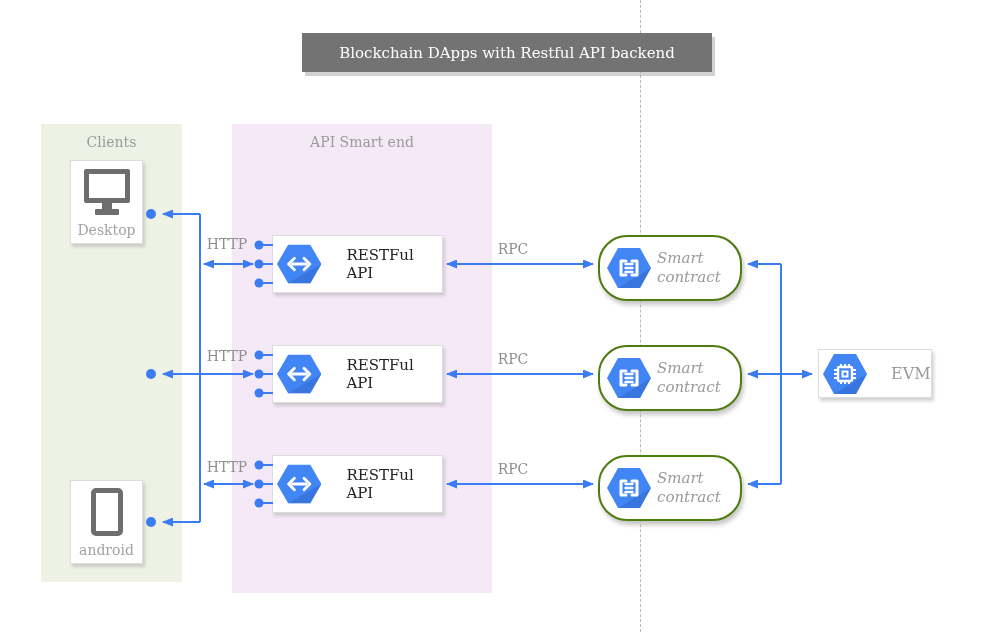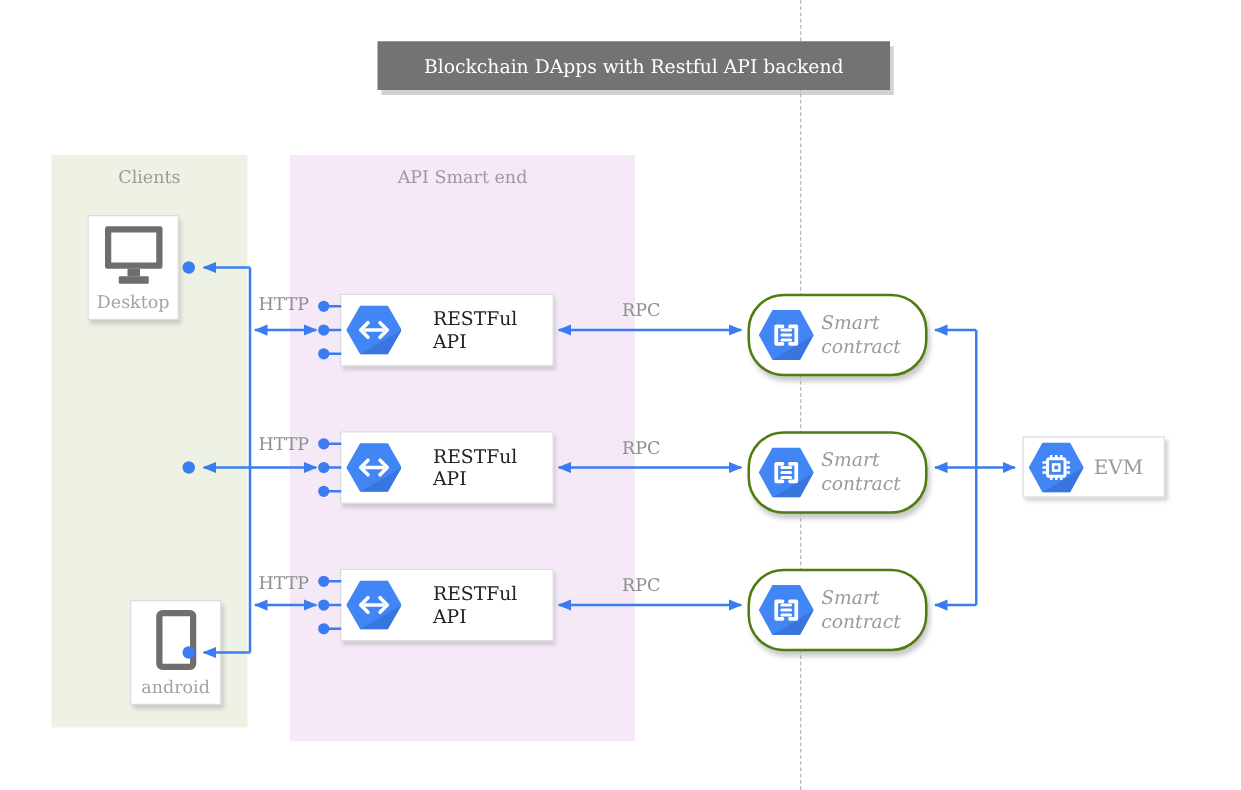--- a/index.html
+++ b/index.html
@@ -4,21 +4,21 @@
 <style>
   html,body{margin:0;padding:0;background:#fff;}
   .canvas{position:relative;width:993px;height:632px;background:#ffffff;
           font-family:"DejaVu Serif", serif;overflow:hidden;}
 
   
   .dashed-line{position:absolute;left:640px;top:0;height:632px;width:0;
                border-left:1px dashed #b8b8b8;z-index:0;}
 
   
-  .col{position:absolute;z-index:1;padding-left:16px;}
+  .col{position:absolute;z-index:1;}
   .col-clients{left:41px;top:124px;width:141px;height:458px;background:#edf2e4;}
   .col-api{left:232px;top:124px;width:260px;height:469px;background:#f5e9f7;}
   .col-eth{left:533px;top:123px;width:419px;height:470px;background:#f5f5f6;}
   .col-header{position:absolute;top:10px;left:0;right:0;text-align:center;
               font-size:14px;color:#9b9b9b;}
   .col-header.bold{top:18px;font-size:16px;font-weight:bold;color:#141414;}
 
   
   .banner{position:absolute;left:302px;top:33px;width:410px;height:39px;
           background:#737373;color:#ffffff;display:flex;align-items:center;
@@ -47,21 +47,21 @@
   .api-card .node-label{margin-left:25px;font-size:15px;color:#222222;}
 
   
   .pill{left:598px;width:144px;height:66px;border-radius:29px;border:2px solid #4d7c0f;
         display:flex;align-items:center;padding-left:7px;
         box-shadow:2px 4px 4px rgba(170,170,170,0.65);font-style:italic;}
   .pill .node-label{margin-left:6px;font-size:15px;color:#9a9a9a;width:74px;line-height:1.25;}
 
   
   .evm-card{left:818px;top:349px;width:114px;height:49px;display:flex;
-            align-items:center;padding-left:4px;}
+            align-items:center;padding-left:4px;gap:16px;}
   .evm-card .node-label{margin-left:8px;font-size:16px;color:#9a9a9a;}
 
   
   .wires{position:absolute;left:0;top:0;z-index:3;pointer-events:none;}
 
   
   .edge-label{position:absolute;z-index:4;width:58px;text-align:center;
               font-size:14px;color:#8f8f8f;}
   .http-1{left:198px;top:236px;}
   .http-2{left:198px;top:348px;}
@@ -81,31 +81,31 @@
     <div class="col-header">Clients</div>
   </div>
   <div class="col col-api">
     <div class="col-header">API Smart end</div>
   </div>
 
   <div class="banner">
     <span>Blockchain DApps with Restful API backend</span>
   </div>
 
-  <div class="card client-card" style="top:172px;">
+  <div class="card client-card" style="top:160px;">
     <div class="icon-wrap">
       <div>
           <div class="mon-screen"></div>
           <div class="mon-neck"></div>
           <div class="mon-base"></div>
         </div>
     </div>
     <div class="client-label">Desktop</div>
   </div>
-  <div class="card client-card" style="top:480px;margin-left:34px;">
+  <div class="card client-card" style="top:480px;">
     <div class="icon-wrap">
       <div class="phone android"></div>
     </div>
     <div class="client-label">android</div>
   </div>
 
   <div class="card api-card" style="top:235px;">
     <svg width="46" height="40" viewBox="0 0 46 40">
       <polygon points="0,20 11.5,0 34.5,0 46,20 34.5,40 11.5,40" fill="#4285f4"></polygon>
       <polygon points="11.5,40 46,20 34.5,40" fill="#2f66c8" opacity="0.5"></polygon>

